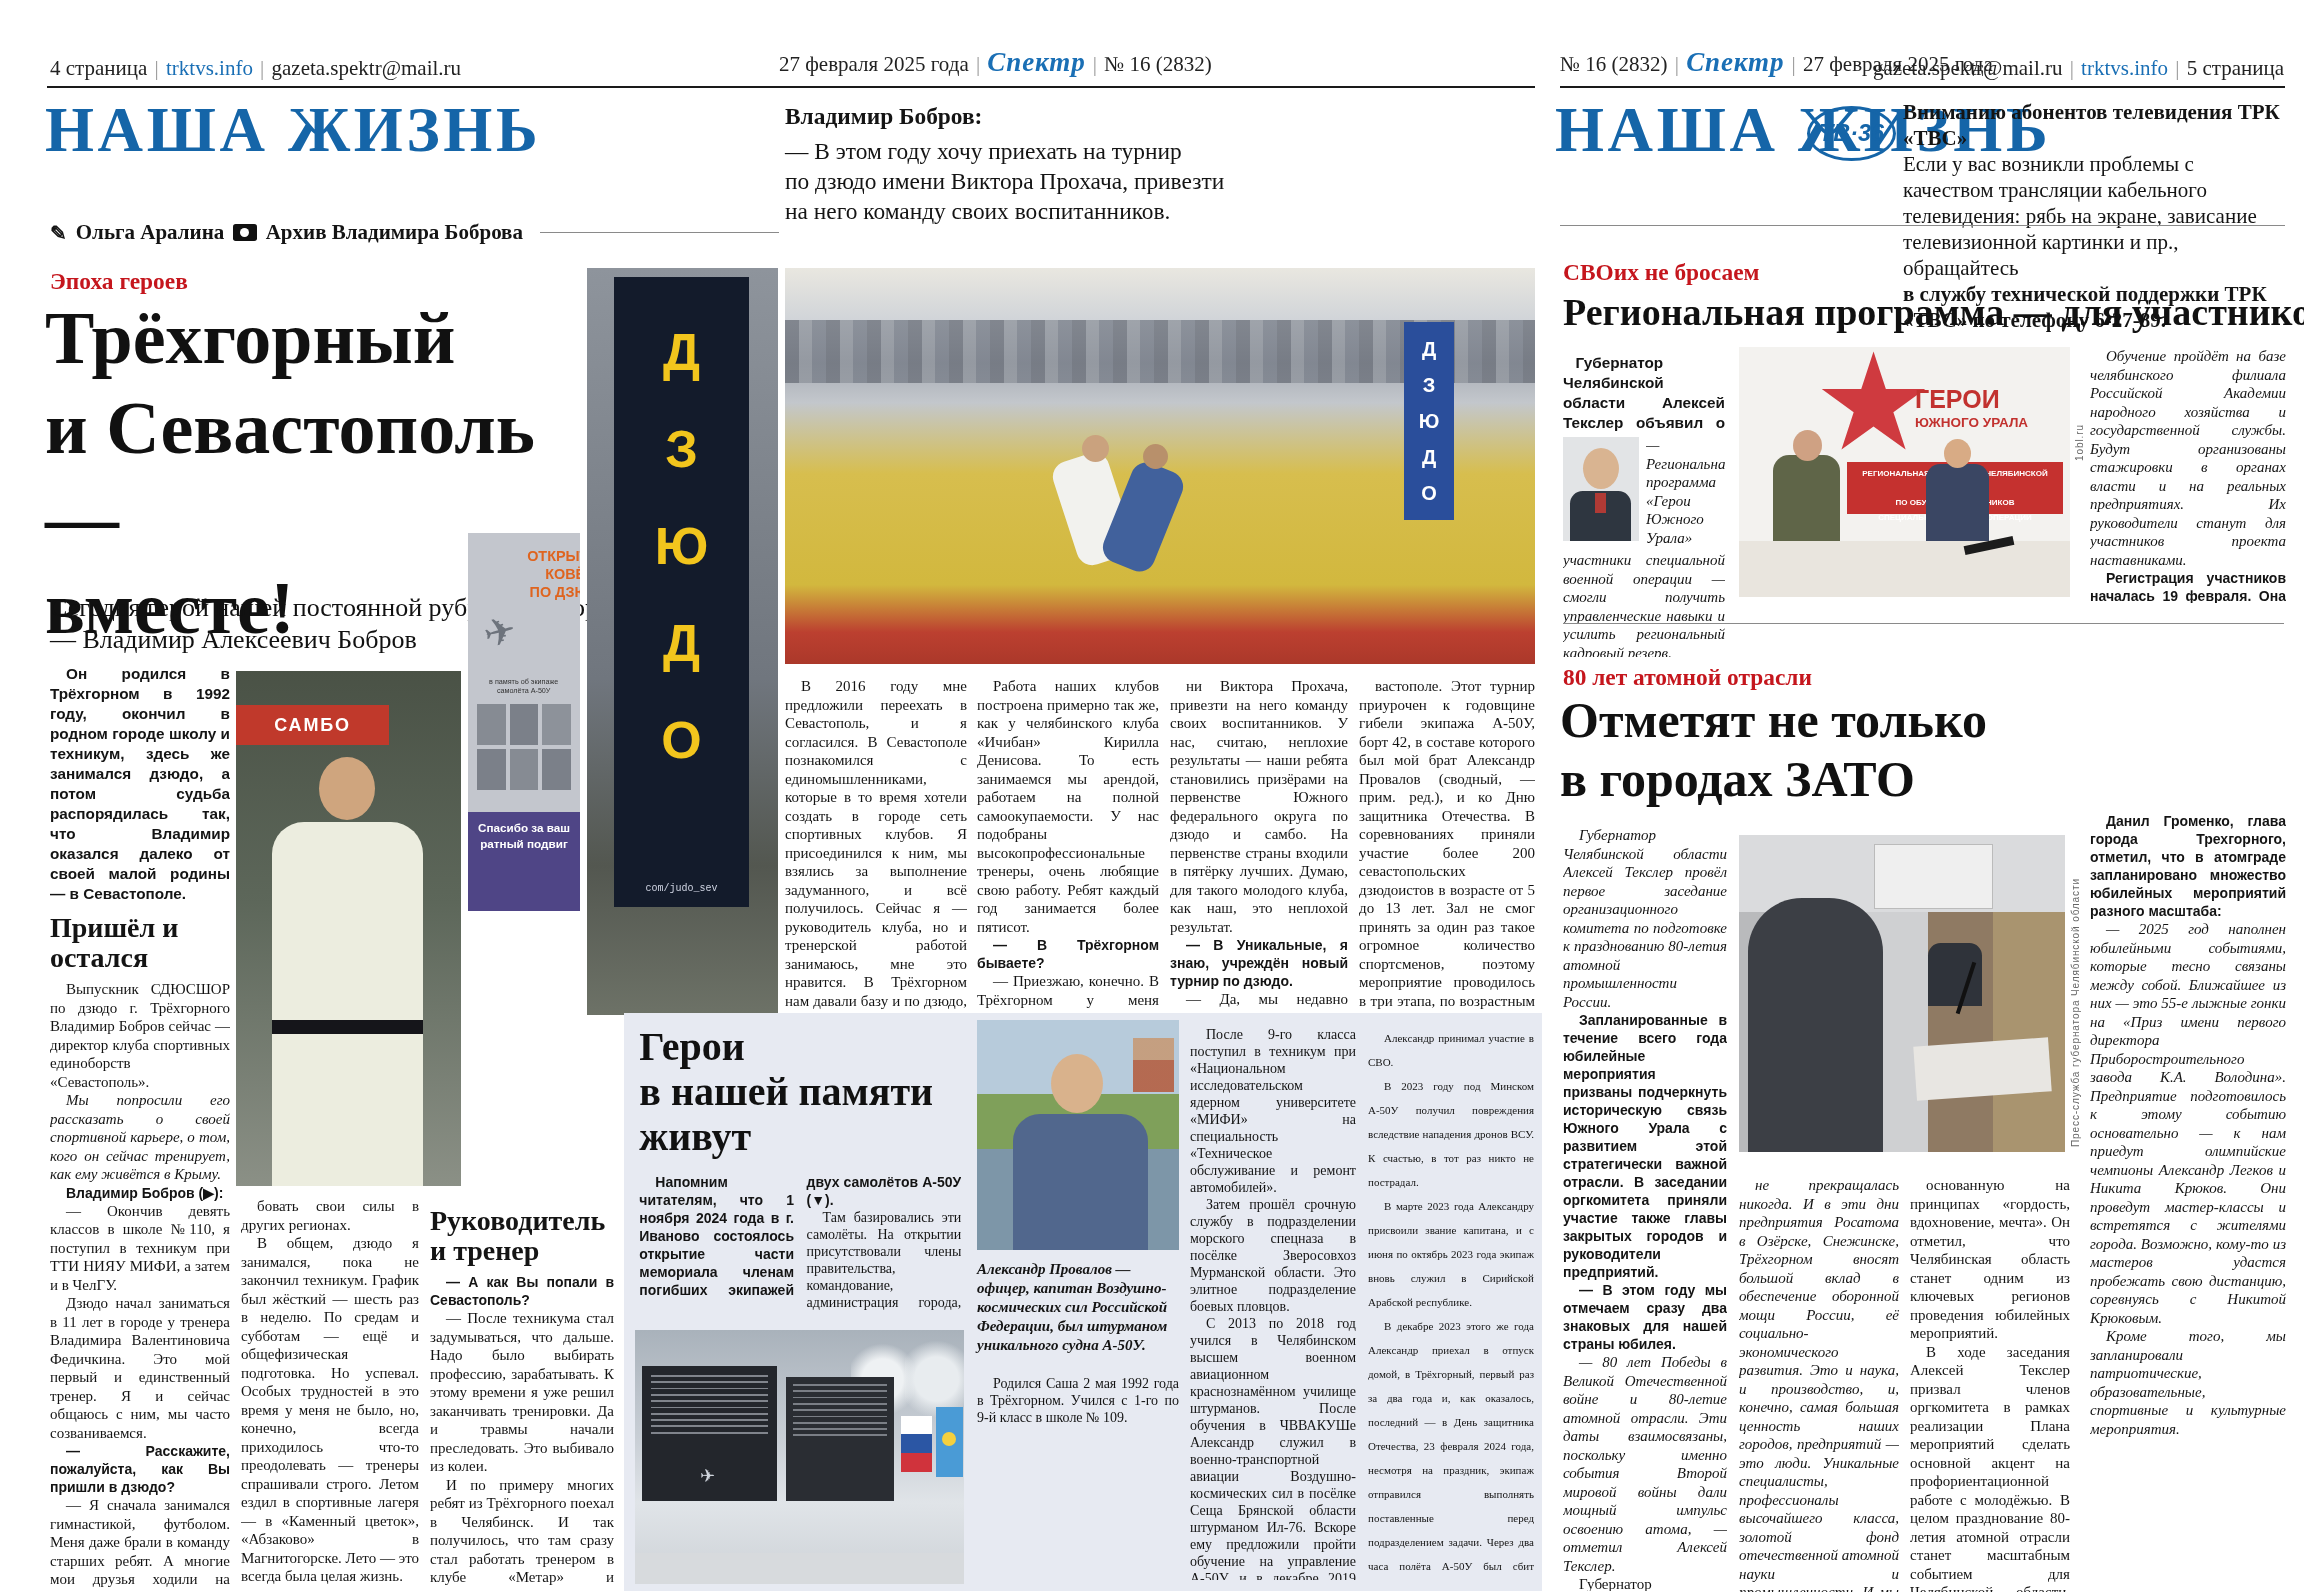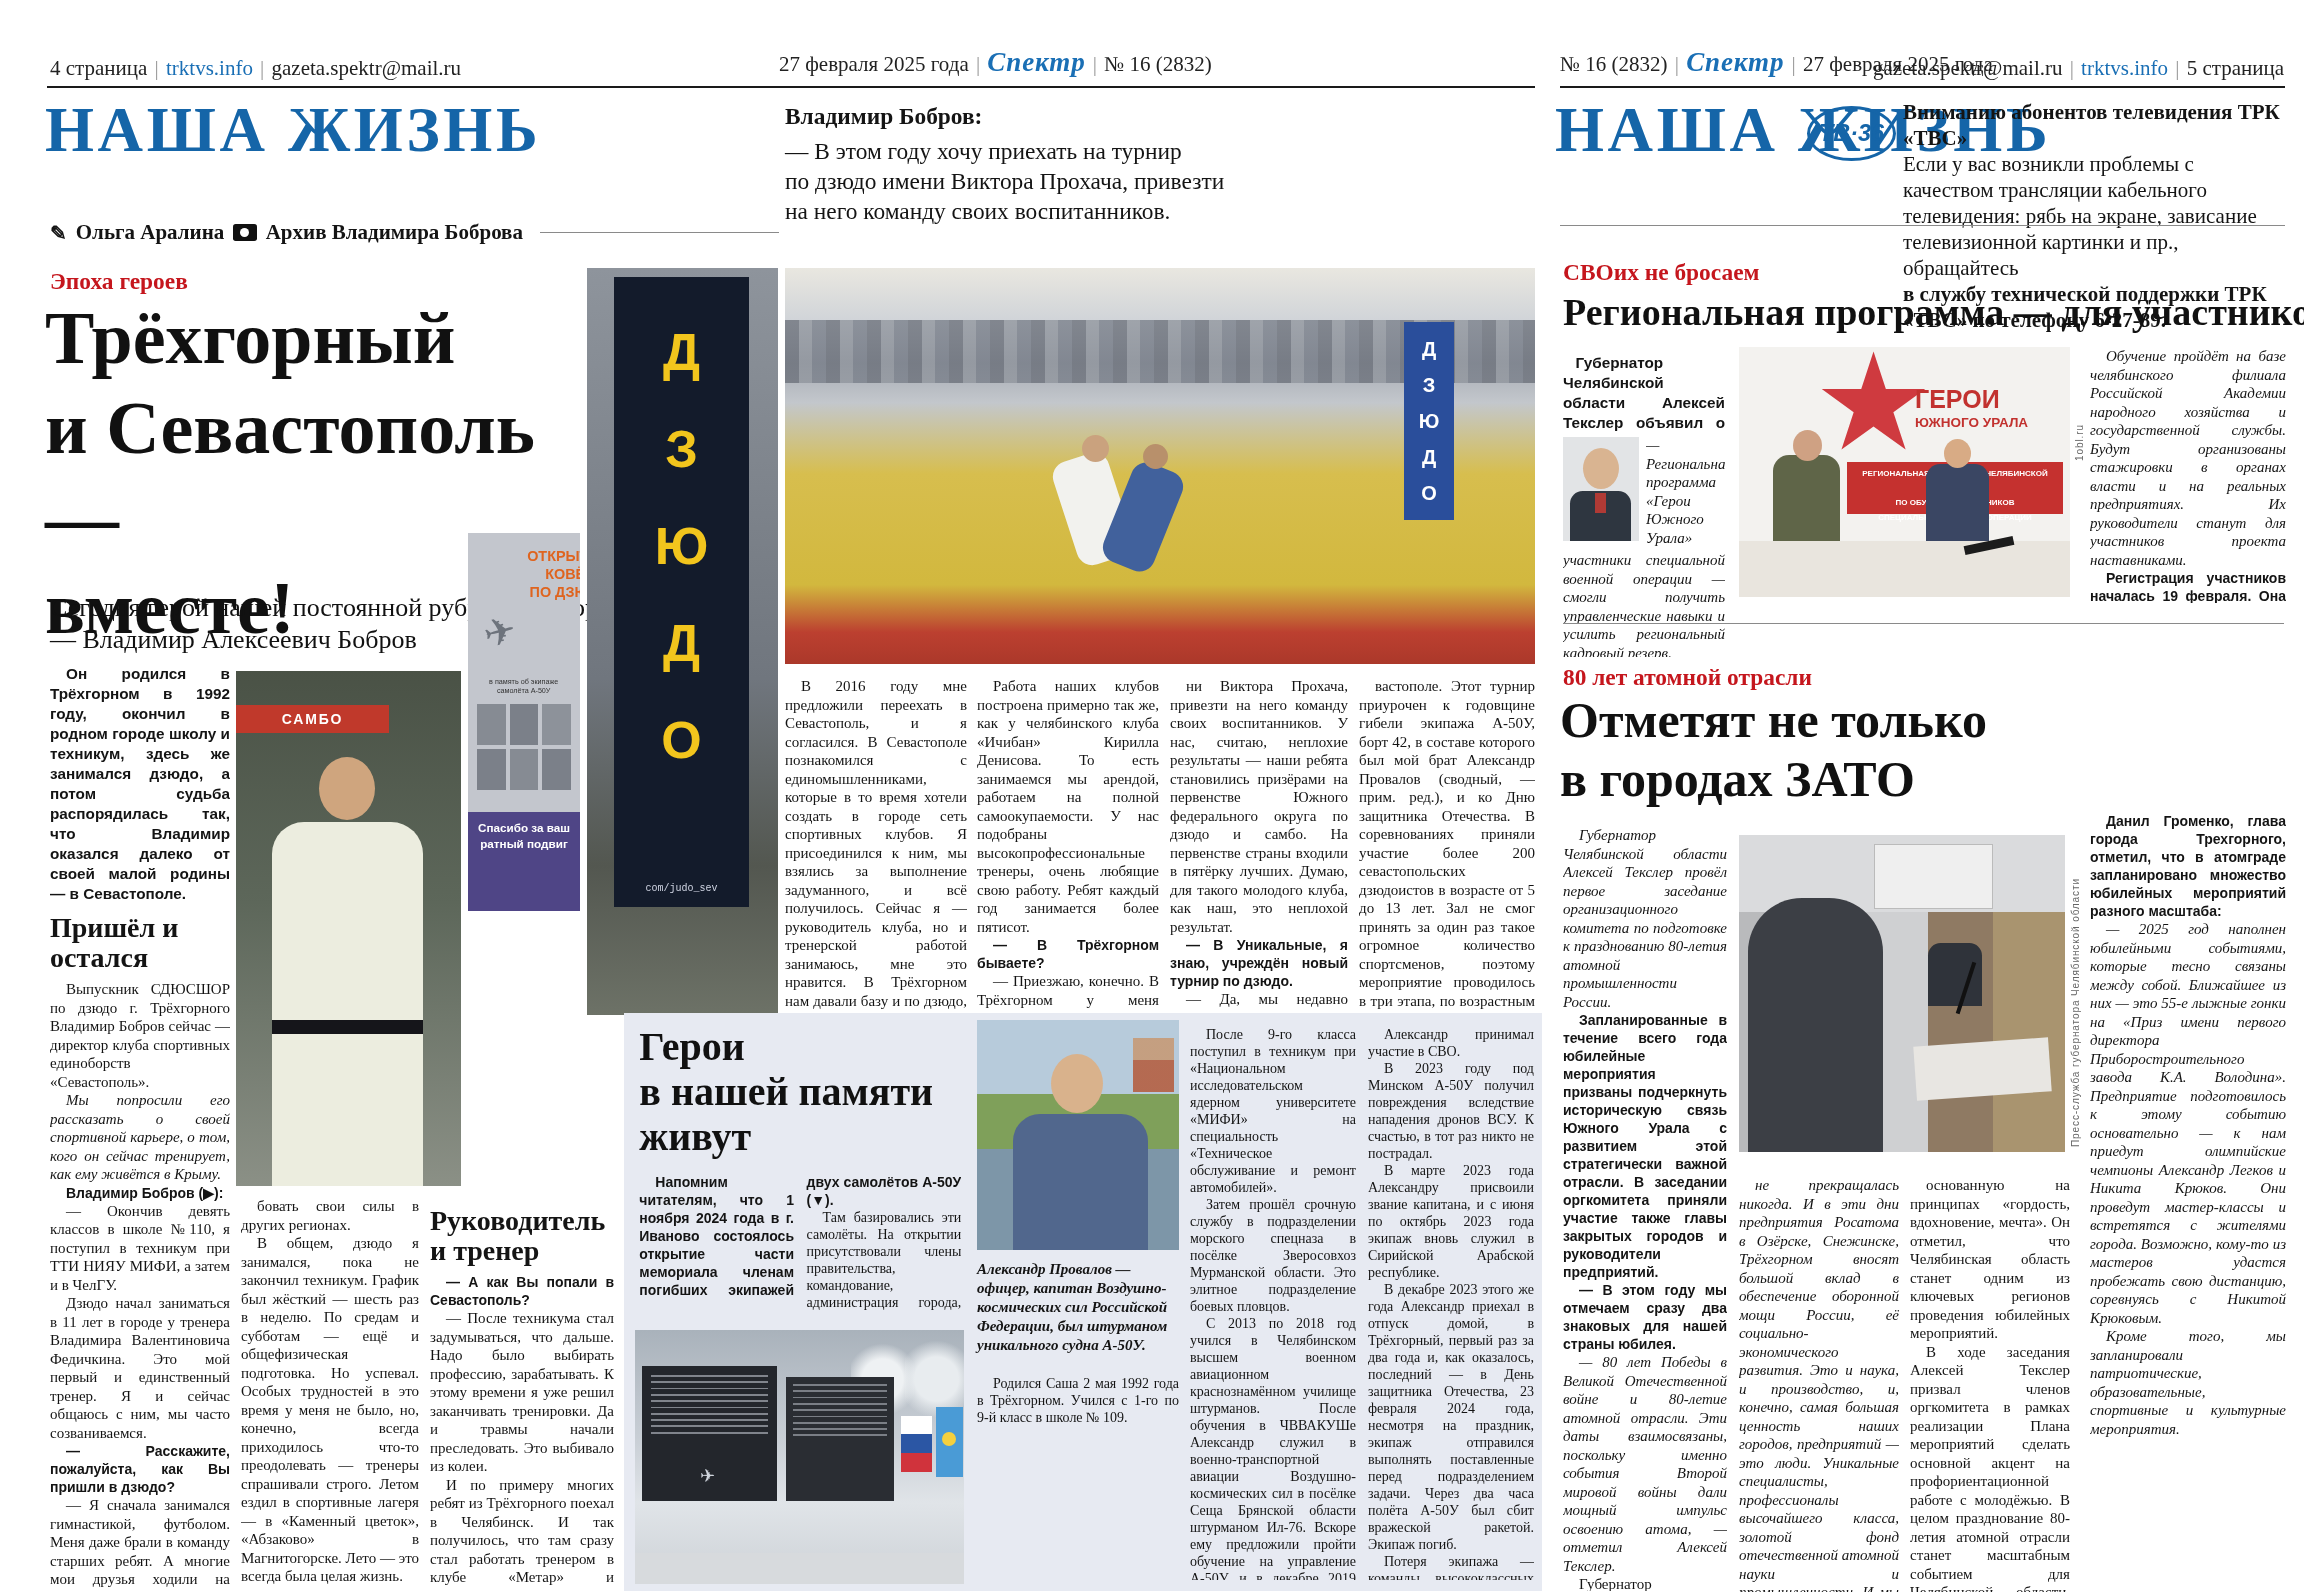--- a/index.html
+++ b/index.html
@@ -92,21 +92,21 @@
     <div class="abs" style="left:297px;top:167px;width:27px;height:27px;border-radius:50%;background:#caa27e;"></div>
     <div class="abs" style="left:358px;top:176px;width:25px;height:25px;border-radius:50%;background:#b8906b;"></div>
     <div class="abs stack ph-label" style="left:619px;top:54px;width:50px;height:189px;background:#2a4e9b;color:#fff;font-size:20px;line-height:36px;padding-top:9px;">Д
 З
 Ю
 Д
 О</div>
   </div>
 
   <div class="fig" style="left:236px;top:671px;width:225px;height:515px;background:linear-gradient(180deg,#4a5246 0%,#5d675a 45%,#8b9086 100%);">
-    <div class="abs ph-label" style="left:0;top:34px;width:153px;height:28px;background:#c0392b;color:#fff;font-size:14px;display:flex;align-items:center;justify-content:center;letter-spacing:1.8px;">САМБО</div>
+    <div class="abs ph-label" style="left:0;top:34px;width:153px;height:40px;background:#c0392b;color:#fff;font-size:18px;display:flex;align-items:center;justify-content:center;letter-spacing:1.8px;">САМБО</div>
     <div class="abs" style="left:83px;top:86px;width:56px;height:63px;border-radius:50%;background:#cfa57e;"></div>
     <div class="abs" style="left:36px;top:151px;width:151px;height:364px;background:#eceddf;border-radius:32px 32px 0 0;"></div>
     <div class="abs" style="left:36px;top:349px;width:151px;height:14.4px;background:#15151a;"></div>
   </div>
 
   <div class="fig" style="left:468px;top:533px;width:112px;height:378px;background:#c3c6cd;">
     <div class="abs stack ph-label" style="left:0;top:14.4px;width:100%;color:#df641e;font-size:14.4px;line-height:18px;margin-left:46px;">ОТКРЫТЫЙ
 КОВЁР
 ПО ДЗЮДО</div>
     <div class="abs" style="left:16px;top:77px;font-size:38px;color:#6d737c;transform:rotate(-14deg);">✈</div>
@@ -205,21 +205,21 @@
     </div>
     <div class="cap" style="left:353px;top:247px;width:202px;">Александр Провалов — офицер, капитан Воздушно-космических сил Российской Федерации, был штурманом уникального судна А-50У.</div>
     <div class="col" style="left:353px;top:362px;width:202px;height:205px;font-size:14px;line-height:17px;">
         <p class="p">Родился Саша 2 мая 1992 года в Трёхгорном. Учился с 1-го по 9-й класс в школе № 109.</p>
       </div>
     <div class="col" style="left:566px;top:12.6px;width:166px;height:554px;font-size:14px;line-height:17px;">
         <p class="p">После 9-го класса поступил в техникум при «Национальном исследовательском ядерном университете «МИФИ» на специальность «Техническое обслуживание и ремонт автомобилей».</p>
         <p class="p">Затем прошёл срочную службу в подразделении морского спецназа в посёлке Зверосовхоз Мурманской области. Это элитное подразделение боевых пловцов.</p>
         <p class="p">С 2013 по 2018 год учился в Челябинском высшем военном авиационном краснознамённом училище штурманов. После обучения в ЧВВАКУШе Александр служил в военно-транспортной авиации Воздушно-космических сил в посёлке Сеща Брянской области штурманом Ил-76. Вскоре ему предложили пройти обучение на управление А-50У, и в декабре 2019 года Александр перевёлся на службу в г. Иваново, стал штурманом самолёта-разведчика.</p>
       </div>
-    <div class="col" style="left:744px;top:12.6px;width:166px;height:554px;font-size:14px;line-height:17px;">
+    <div class="col" style="left:744px;top:12.6px;width:166px;height:554px;font-size:11px;line-height:24px;">
         <p class="p">Александр принимал участие в СВО.</p>
         <p class="p">В 2023 году под Минском А-50У получил повреждения вследствие нападения дронов ВСУ. К счастью, в тот раз никто не пострадал.</p>
         <p class="p">В марте 2023 года Александру присвоили звание капитана, и с июня по октябрь 2023 года экипаж вновь служил в Сирийской Арабской республике.</p>
         <p class="p">В декабре 2023 этого же года Александр приехал в отпуск домой, в Трёхгорный, первый раз за два года и, как оказалось, последний — в День защитника Отечества, 23 февраля 2024 года, несмотря на праздник, экипаж отправился выполнять поставленные перед подразделением задачи. Через два часа полёта А-50У был сбит вражеской ракетой. Экипаж погиб.</p>
         <p class="p">Потеря экипажа — команды высококлассных военных специалистов и просто замечательных молодых людей, патриотов — это большая трагедия для нашей страны! Все члены экипажа награждены орденами Мужества посмертно.</p>
       </div>
   </div>
 
   <div class="hdr" style="left:1560px;top:47px;">
     <span>№ 16 (2832)</span><span class="sep">|</span><span class="logo-script">Спектр</span><span class="sep">|</span><span>27 февраля 2025 года</span>

